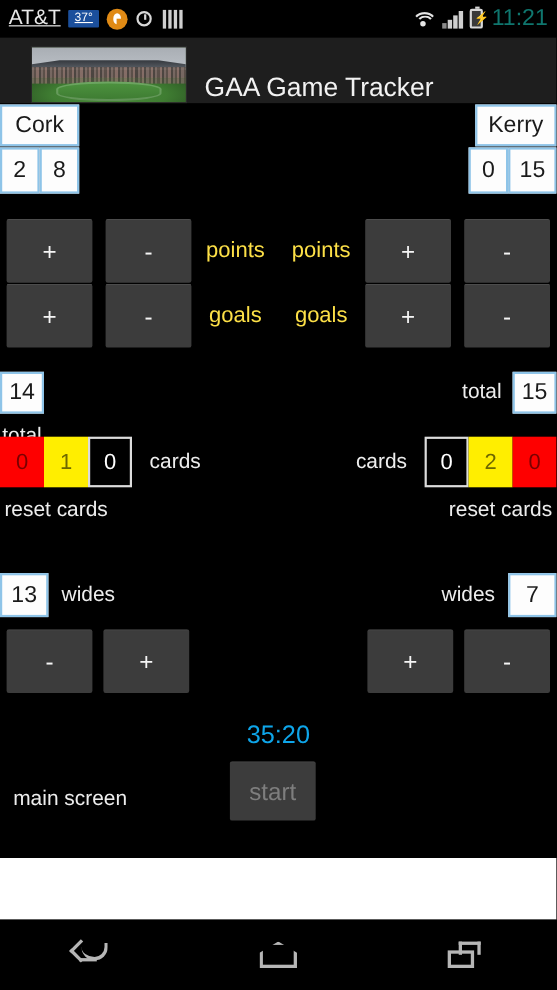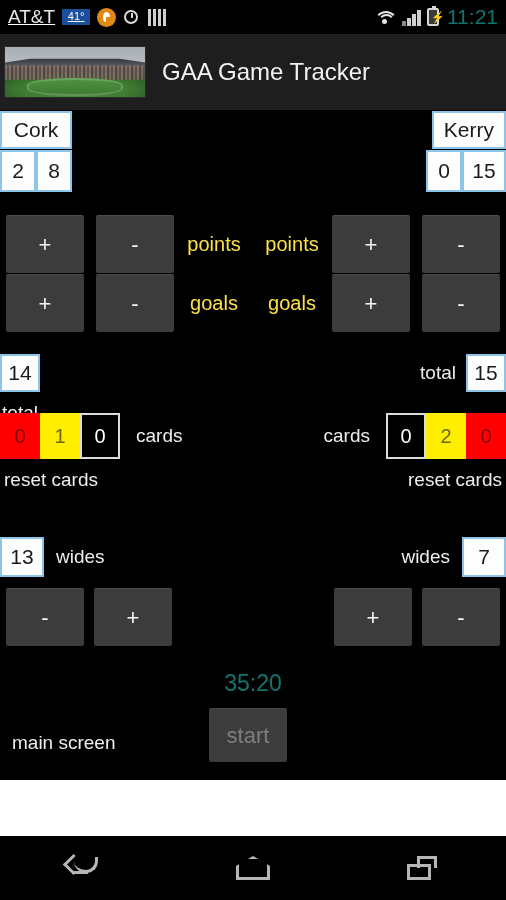--- a/index.html
+++ b/index.html
@@ -159,25 +159,25 @@
     color: #e8e8e8;
   }
   .sb-time {
     font-size: 21px;
     color: #0f766e;
     margin-left: 2px;
   }
 
   
   .appbar {
-    height: 76px;
+    height: 60px;
     background: #1e1e1e;
     display: flex;
-    align-items: center;
-    padding-left: 4px;
+    align-items: flex-end;
+    padding-left: 28px;
     box-sizing: border-box;
   }
   .stadium {
     width: 142px;
     height: 52px;
     border: 1px solid #2b2b2b;
     box-sizing: border-box;
     background:
       linear-gradient(to bottom, #a9aeb4 0%, #b6bbc1 30%, #9aa0a6 40%, #9aa0a6 41%, transparent 41%),
       linear-gradient(to bottom, transparent 41%, #4b4f55 41%, #3b3f45 54%, transparent 54%),
@@ -302,21 +302,21 @@
 
   .reset-link {
     font-size: 19px;
     color: #ededed;
   }
 
   .wides-box { width: 44px; height: 40px; }
 
   .timer {
     font-size: 23px;
-    color: #0f766e;
+    color: #0ea5e9;
     text-align: center;
   }
   .start-btn {
     background: #3c3c3c;
     border: none;
     border-top: 1px solid #4a4a4a;
     border-radius: 2px;
     width: 78px;
     height: 54px;
     color: #7e7e7e;
@@ -410,21 +410,21 @@
     border-bottom: none;
     box-sizing: border-box;
   }
 </style>
 </head>
 <body>
 
 <div class="statusbar">
   <div class="sb-left">
     <span class="sb-carrier">AT&amp;T</span>
-    <span class="sb-weather">41°</span>
+    <span class="sb-weather">37°</span>
     <span class="sb-circle"></span>
     <span class="sb-alarm">
       <span class="face"></span>
         <span class="hand"></span>
     </span>
     <span class="sb-bars">
       <i></i>
         <i></i>
         <i></i>
         <i></i>

